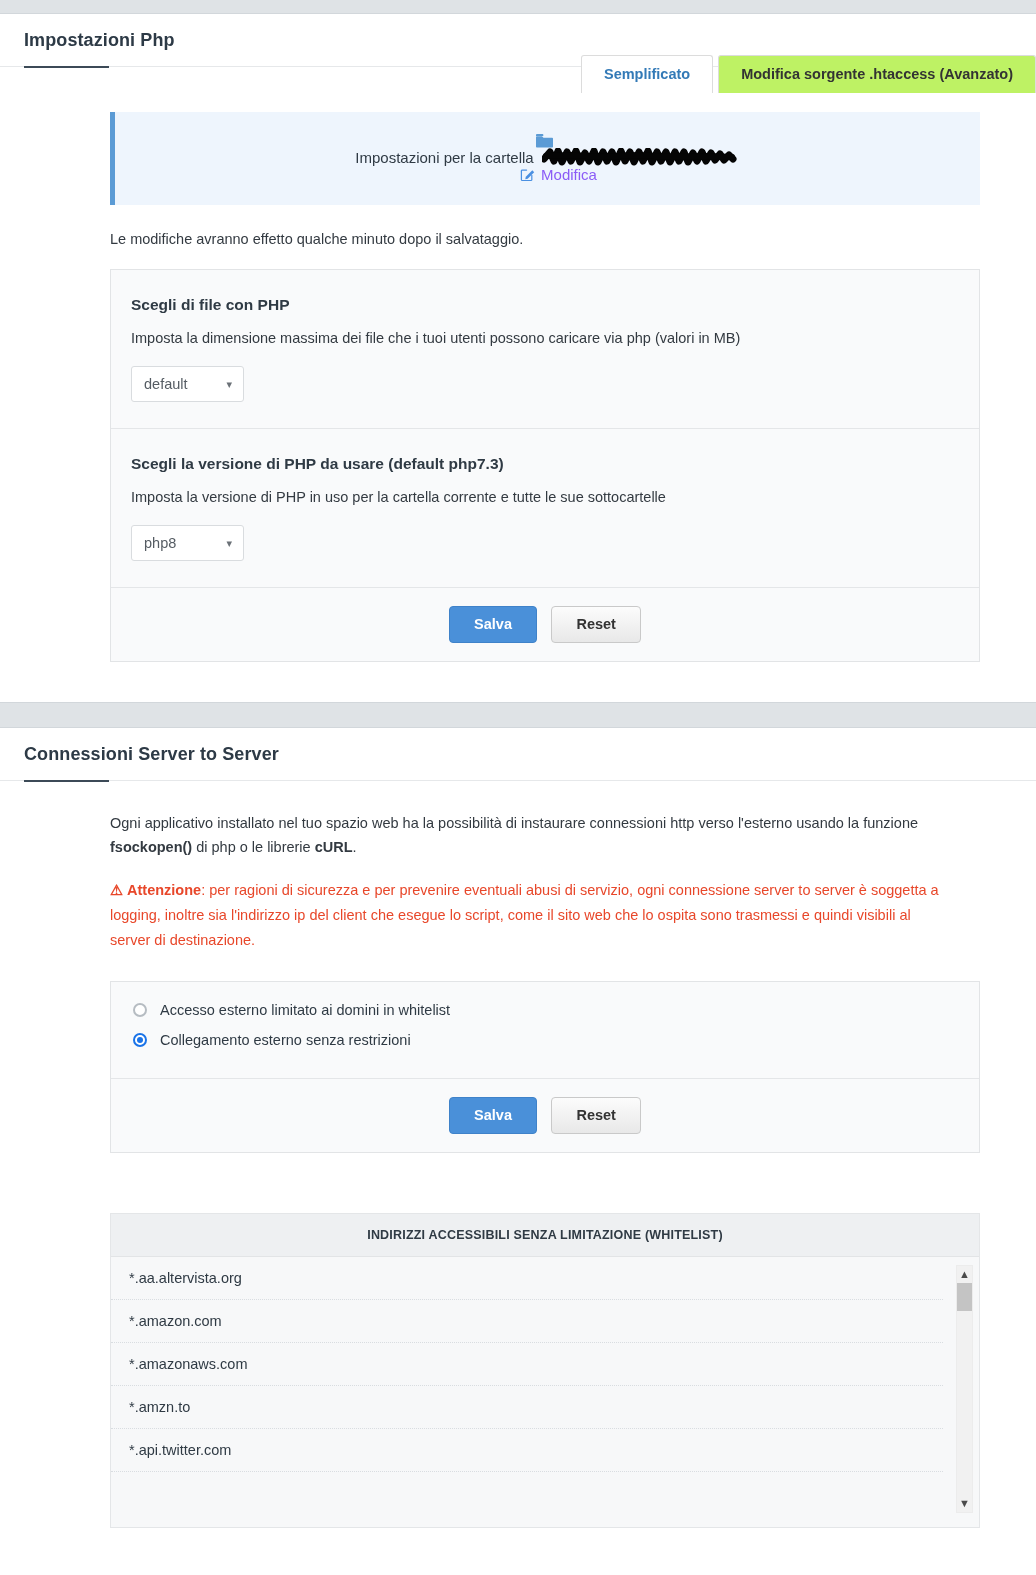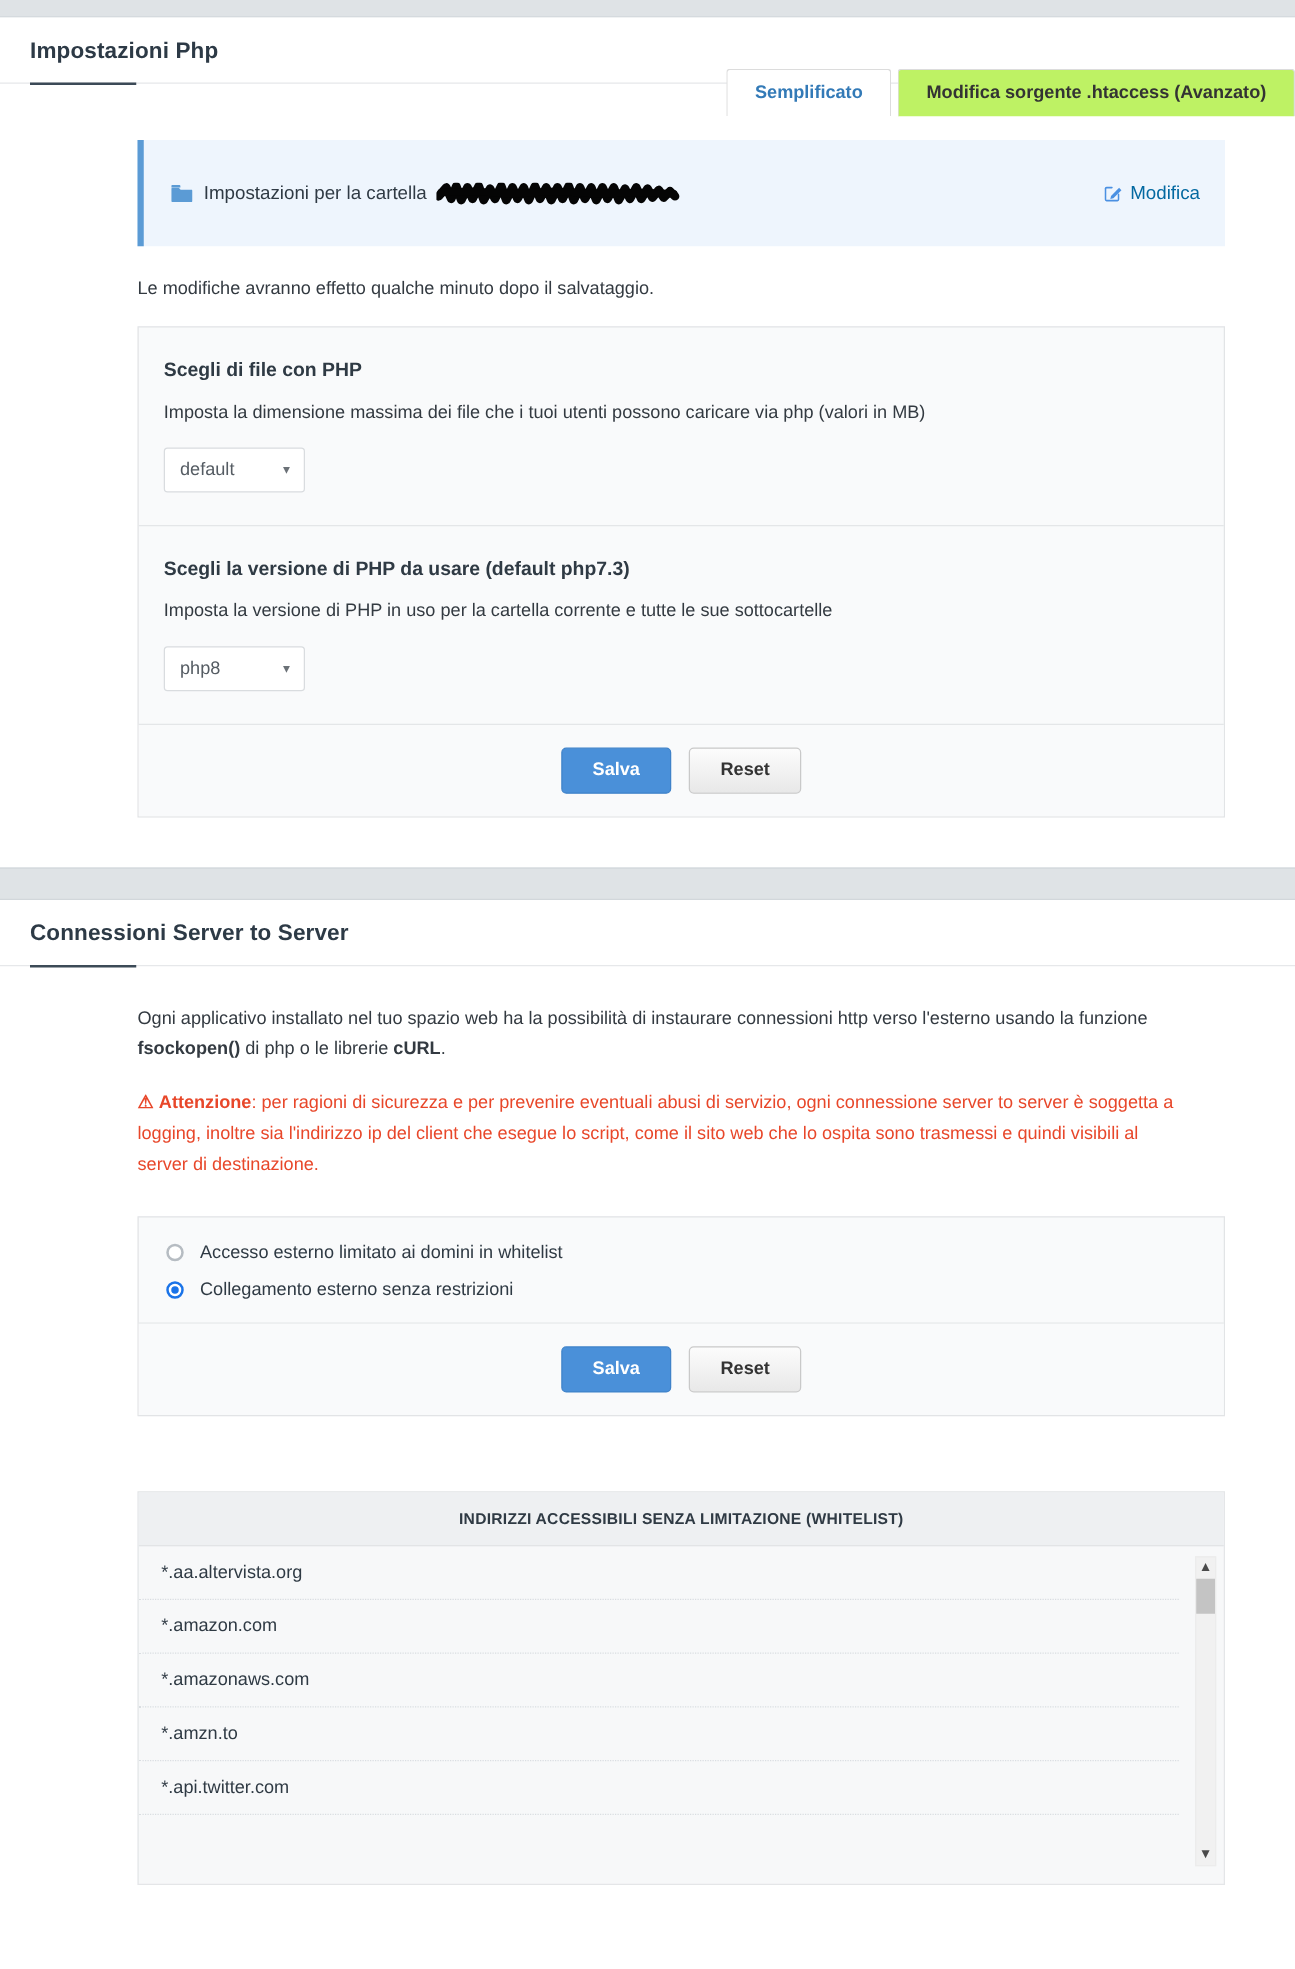--- a/index.html
+++ b/index.html
@@ -85,20 +85,21 @@
   .content { padding: 0 0 0 0; }
 
   .info-banner {
     margin: 45px 56px 0 110px;
     background: #eef5fd;
     border-left: 5px solid #5b9bd5;
     padding: 22px 20px 22px 22px;
     display: flex;
     align-items: center;
     min-height: 85px;
+    flex-direction: column;
   }
   .info-banner .folder-ico {
     color: #5b9bd5;
     font-size: 16px;
     margin-right: 9px;
     display: inline-flex;
     align-items: center;
   }
   .info-banner .txt {
     font-size: 15px;
@@ -110,21 +111,21 @@
   .redacted {
     display: inline-block;
     margin-left: 8px;
     width: 200px; height: 18px;
     position: relative;
     overflow: hidden;
     vertical-align: middle;
   }
   .redacted svg { display: block; }
   .edit-link {
-    color: #0369a1;
+    color: #8b5cf6;
     font-size: 15px;
     text-decoration: none;
     display: inline-flex;
     align-items: center;
     gap: 6px;
     white-space: nowrap;
     cursor: pointer;
     margin-left: 20px;
   }
   .edit-link svg { display: block; }
@@ -238,21 +239,21 @@
     border: 1px solid #e2e4e6;
     background: #f9fafb;
   }
   .radio-body { padding: 20px 20px 18px 22px; border-bottom: 1px solid #e4e6e8; }
   .radio-row {
     display: flex;
     align-items: center;
     margin-bottom: 14px;
     cursor: pointer;
   }
-  .radio-row:last-child { margin-bottom: 0; }
+  .radio-row:last-child { margin-bottom: 12px; }
   .rb {
     width: 14px; height: 14px;
     border-radius: 50%;
     border: 2px solid #b6bcc2;
     background: #ffffff;
     margin-right: 13px;
     flex: none;
     position: relative;
   }
   .rb.on { border-color: #1a73e8; }

